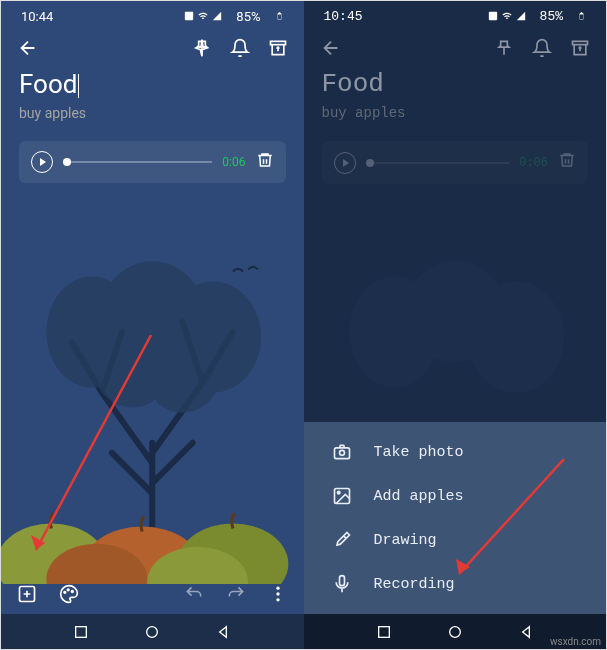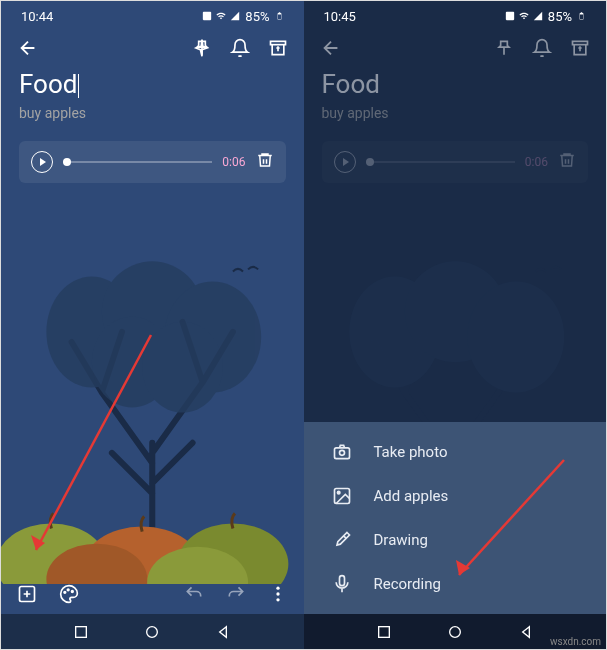--- a/index.html
+++ b/index.html
@@ -1,43 +1,43 @@
 <!DOCTYPE html>
 <html><head>
   <meta charset="utf-8">
   <style>
     * { margin: 0; padding: 0; box-sizing: border-box; }
     body { font-family: 'Roboto', Arial, sans-serif; background: #fff; width: 607px; height: 650px; overflow: hidden; position: relative; }
     .container { display: flex; width: 607px; height: 650px; border: 1px solid #ddd; }
     .phone { flex: 1; position: relative; overflow: hidden; }
     .phone-left { background: #2e4977; }
-    .phone-right { background: #1a2b47; }
+    .phone-right { background: #1a2b47; font-family: Liberation Mono, monospace; }
     
     
     .status-bar { display: flex; justify-content: space-between; align-items: center; padding: 6px 20px 2px; height: 26px; color: #fff; font-size: 13px; }
-    .status-right { display: flex; align-items: center; gap: 5px; }
+    .status-right { display: flex; align-items: center; gap: 14px; }
     .status-icons { display: flex; align-items: center; gap: 2px; }
     
     
     .top-bar { display: flex; justify-content: space-between; align-items: center; padding: 10px 16px; }
     .top-actions { display: flex; gap: 18px; align-items: center; }
     .icon-btn { color: #dce4f0; cursor: pointer; display: flex; align-items: center; justify-content: center; }
     
     
     .note-content { padding: 0 18px; }
     .note-title { color: #ffffff; font-size: 26px; font-weight: 400; margin-bottom: 6px; }
     .note-body { color: #a3a3a3; font-size: 14px; margin-bottom: 20px; }
     
     
     .audio-player { background: rgba(255,255,255,0.08); border-radius: 6px; padding: 10px 12px; display: flex; align-items: center; gap: 10px; }
     .play-btn { width: 22px; height: 22px; border: 1.5px solid #fff; border-radius: 50%; display: flex; align-items: center; justify-content: center; cursor: pointer; }
     .play-tri { width: 0; height: 0; border-left: 6px solid #fff; border-top: 4px solid transparent; border-bottom: 4px solid transparent; margin-left: 2px; }
     .track { flex: 1; height: 2px; background: rgba(255,255,255,0.3); position: relative; }
     .track::before { content: ''; position: absolute; left: 0; top: -3px; width: 8px; height: 8px; background: #fff; border-radius: 50%; }
-    .duration { color: #f9a8d4; font-size: 12px; text-align: right; }
+    .duration { color: #22c55e; font-size: 12px; text-align: right; }
     .trash-icon { cursor: pointer; }
     
     
     .illustration { position: absolute; bottom: 65px; left: 0; right: 0; height: 340px; }
     
     
     .bottom-bar { position: absolute; bottom: 35px; left: 0; right: 0; padding: 10px 16px; display: flex; justify-content: space-between; align-items: center; }
     .bottom-left-actions { display: flex; gap: 22px; }
     .bottom-right-actions { display: flex; gap: 22px; align-items: center; }
     

